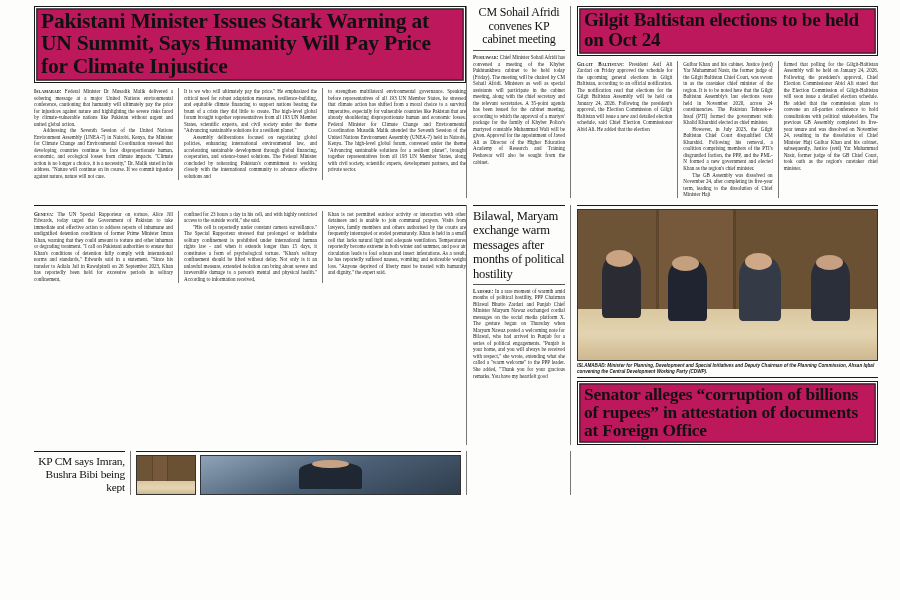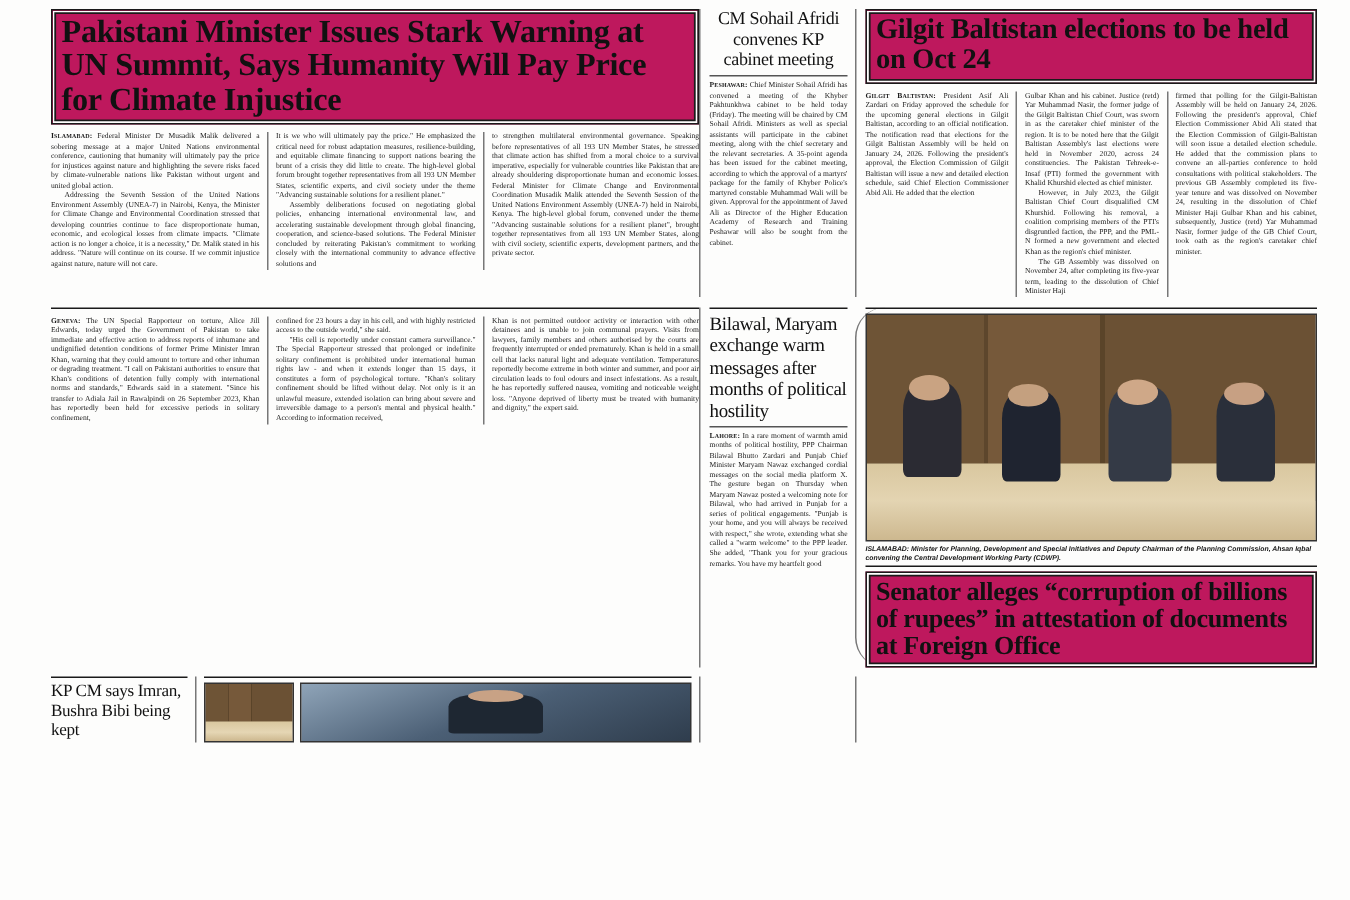--- a/index.html
+++ b/index.html
@@ -76,21 +76,21 @@
 
   .hl-mid { font-size: 12px; font-weight: 400; line-height: 1.14; }
   .mid-head-wrap { text-align: center; padding-bottom: 3px; }
 
   .hl-gb { font-size: 19px; }
 
   
   .second-region { display: flex; margin-top: 7px; }
   .sec-left { width: 432px; }
   .sec-mid  { width: 104px; padding: 0 5px 0 6px; }
-  .sec-right { flex: 1; padding-left: 6px; border-radius: 20px; }
+  .sec-right { flex: 1; padding-left: 6px; }
 
   .hl-un { font-size: 17.6px; }
 
   .hl-bilawal { font-size: 12.6px; font-weight: 400; line-height: 1.16; }
 
   
   .photo {
     background: linear-gradient(170deg,#6b5338 0%, #7d6040 18%, #4b3a26 46%, #8d7450 72%, #d9cbb0 100%);
     position: relative; overflow: hidden;
   }
@@ -108,21 +108,21 @@
     font-style: italic;
     font-weight: 700;
     line-height: 1.32;
     font-family: "Liberation Sans", sans-serif;
     color: #151515;
     padding: 2px 0 2px 0;
   }
 
   .hl-senator { font-size: 17.4px; }
 
-  .hl-kp { font-size: 11.4px; font-weight: 400; line-height: 1.14; text-align:left; }
+  .hl-kp { font-size: 11.4px; font-weight: 400; line-height: 1.14; text-align:right; }
 
   
   .bottom-region { display:flex; margin-top: 6px; }
   .bot-a { width: 96px; padding-right: 5px; }
   .bot-b { width: 336px; padding: 0 5px; }
   .bot-c { width: 104px; padding: 0 5px 0 6px; }
   .bot-d { flex:1; padding-left: 6px; }
 </style>
 </head>
 <body>

